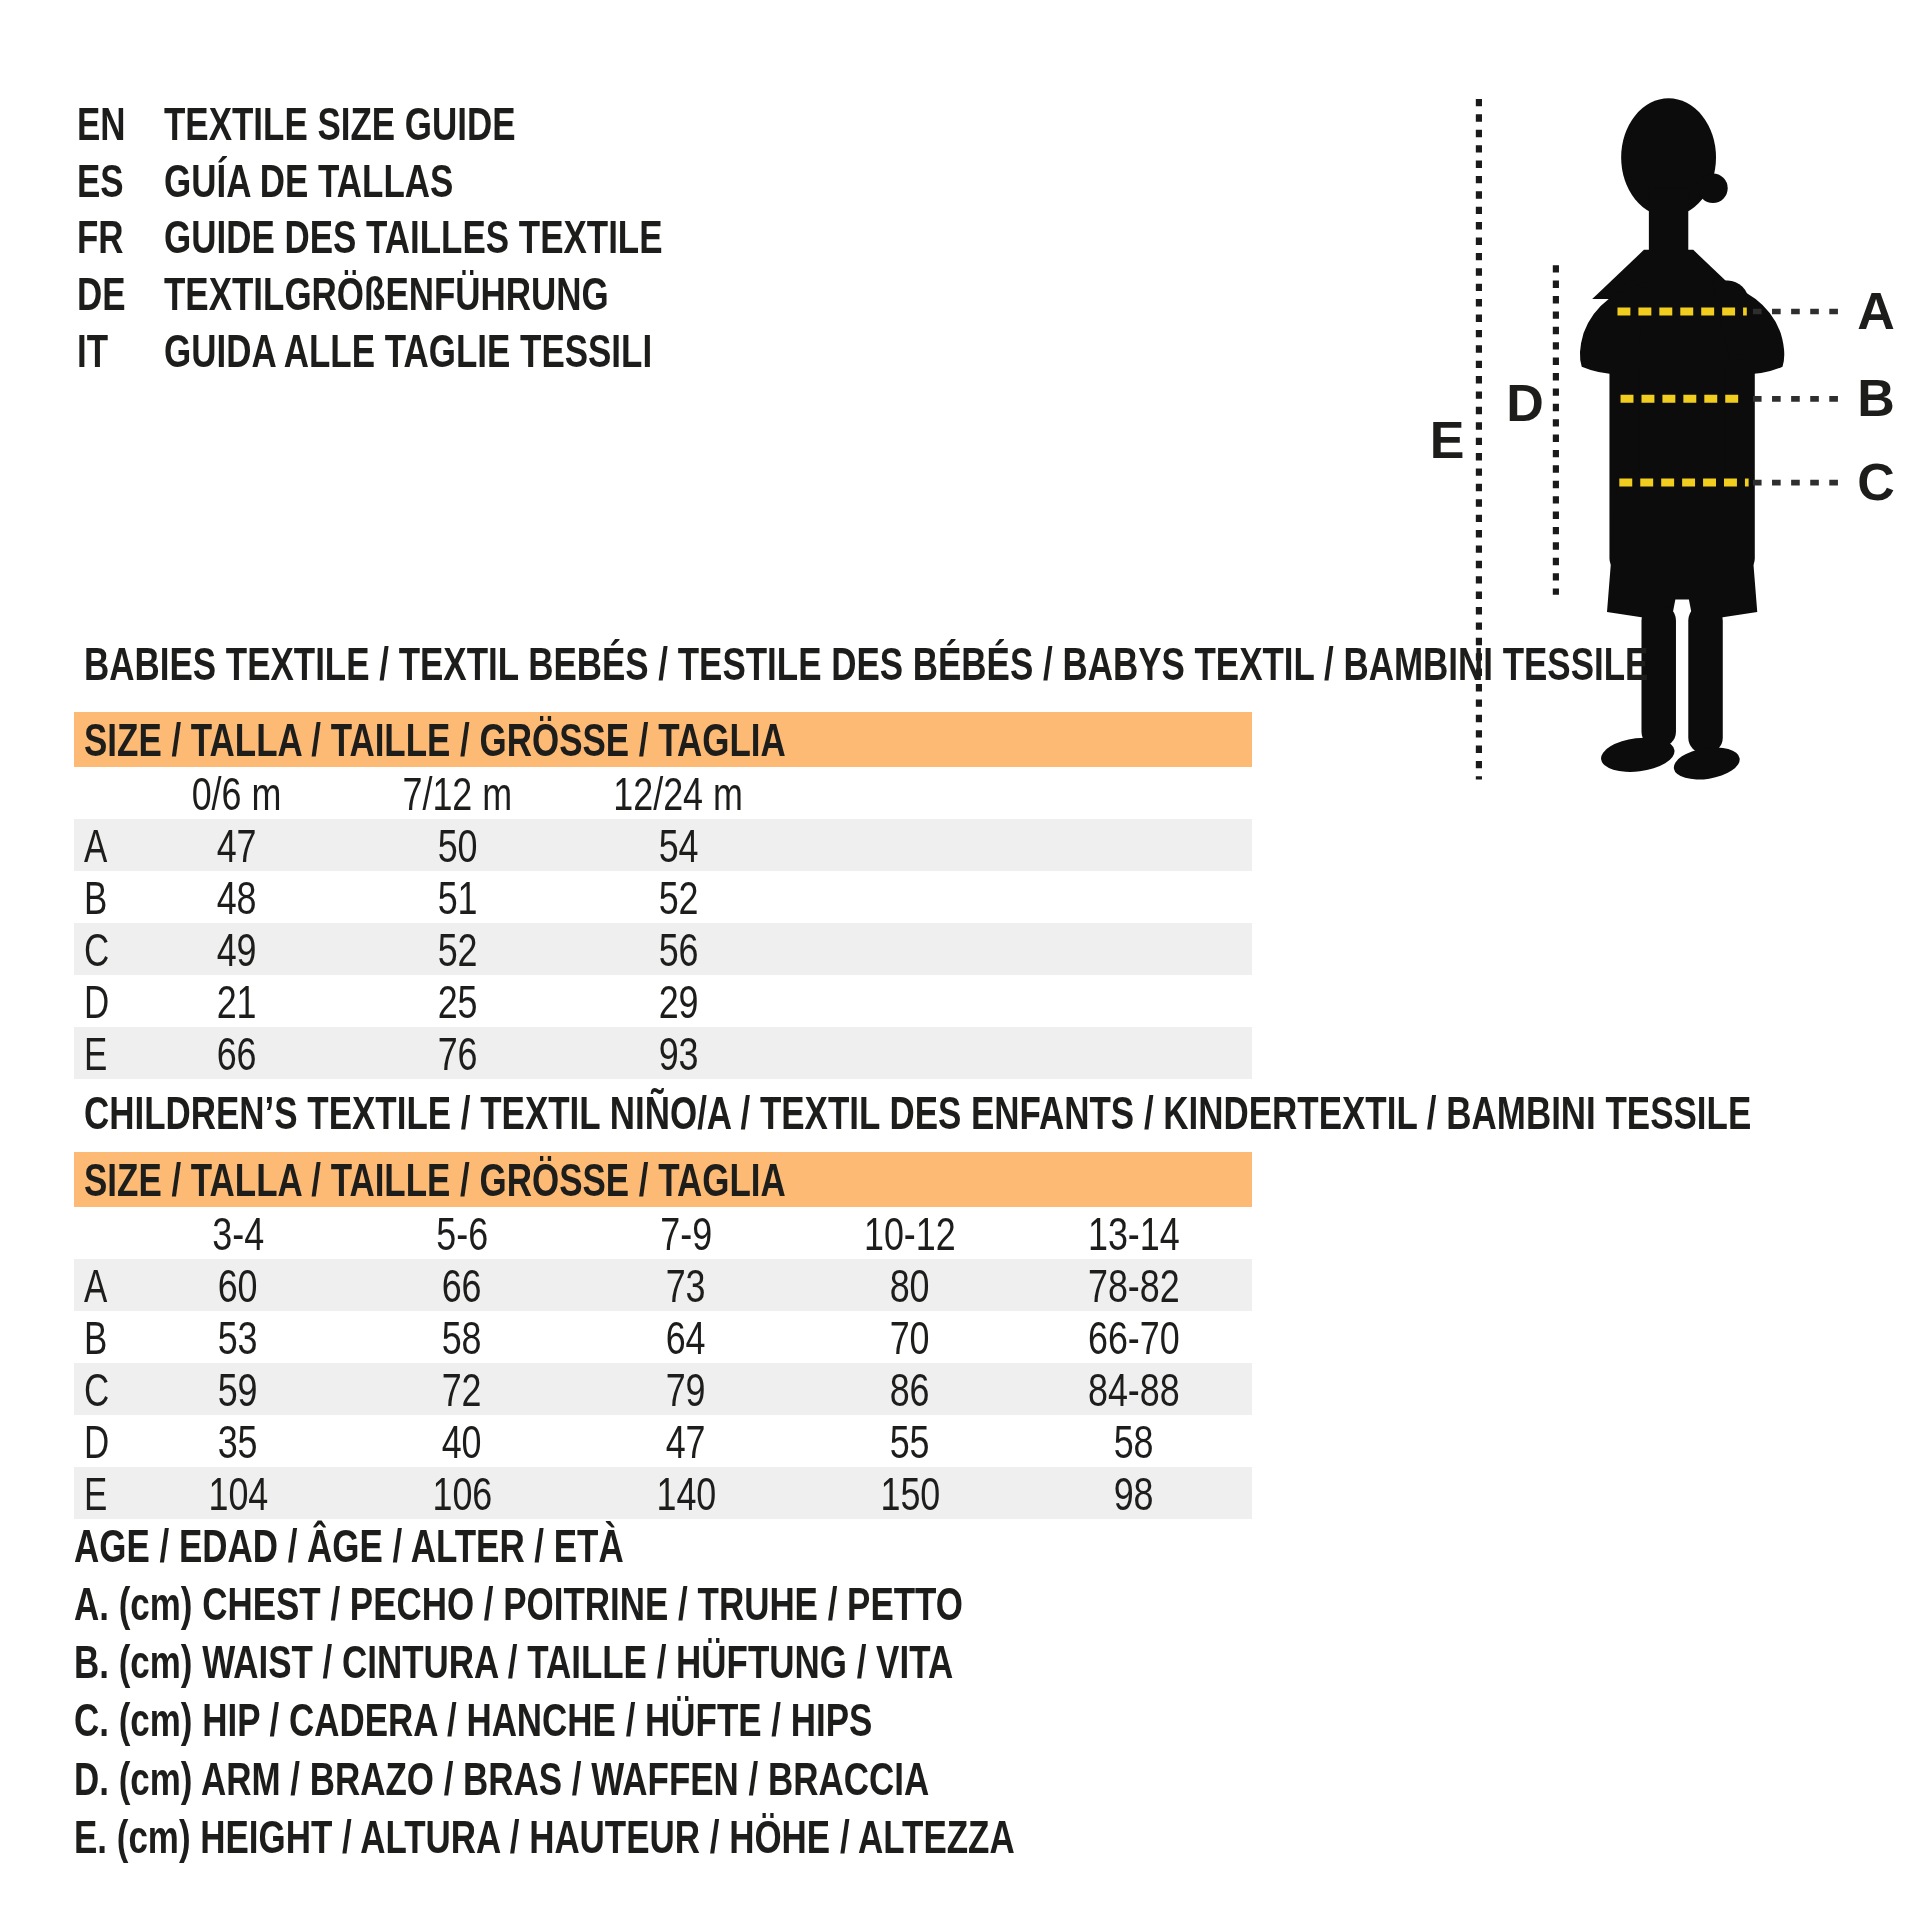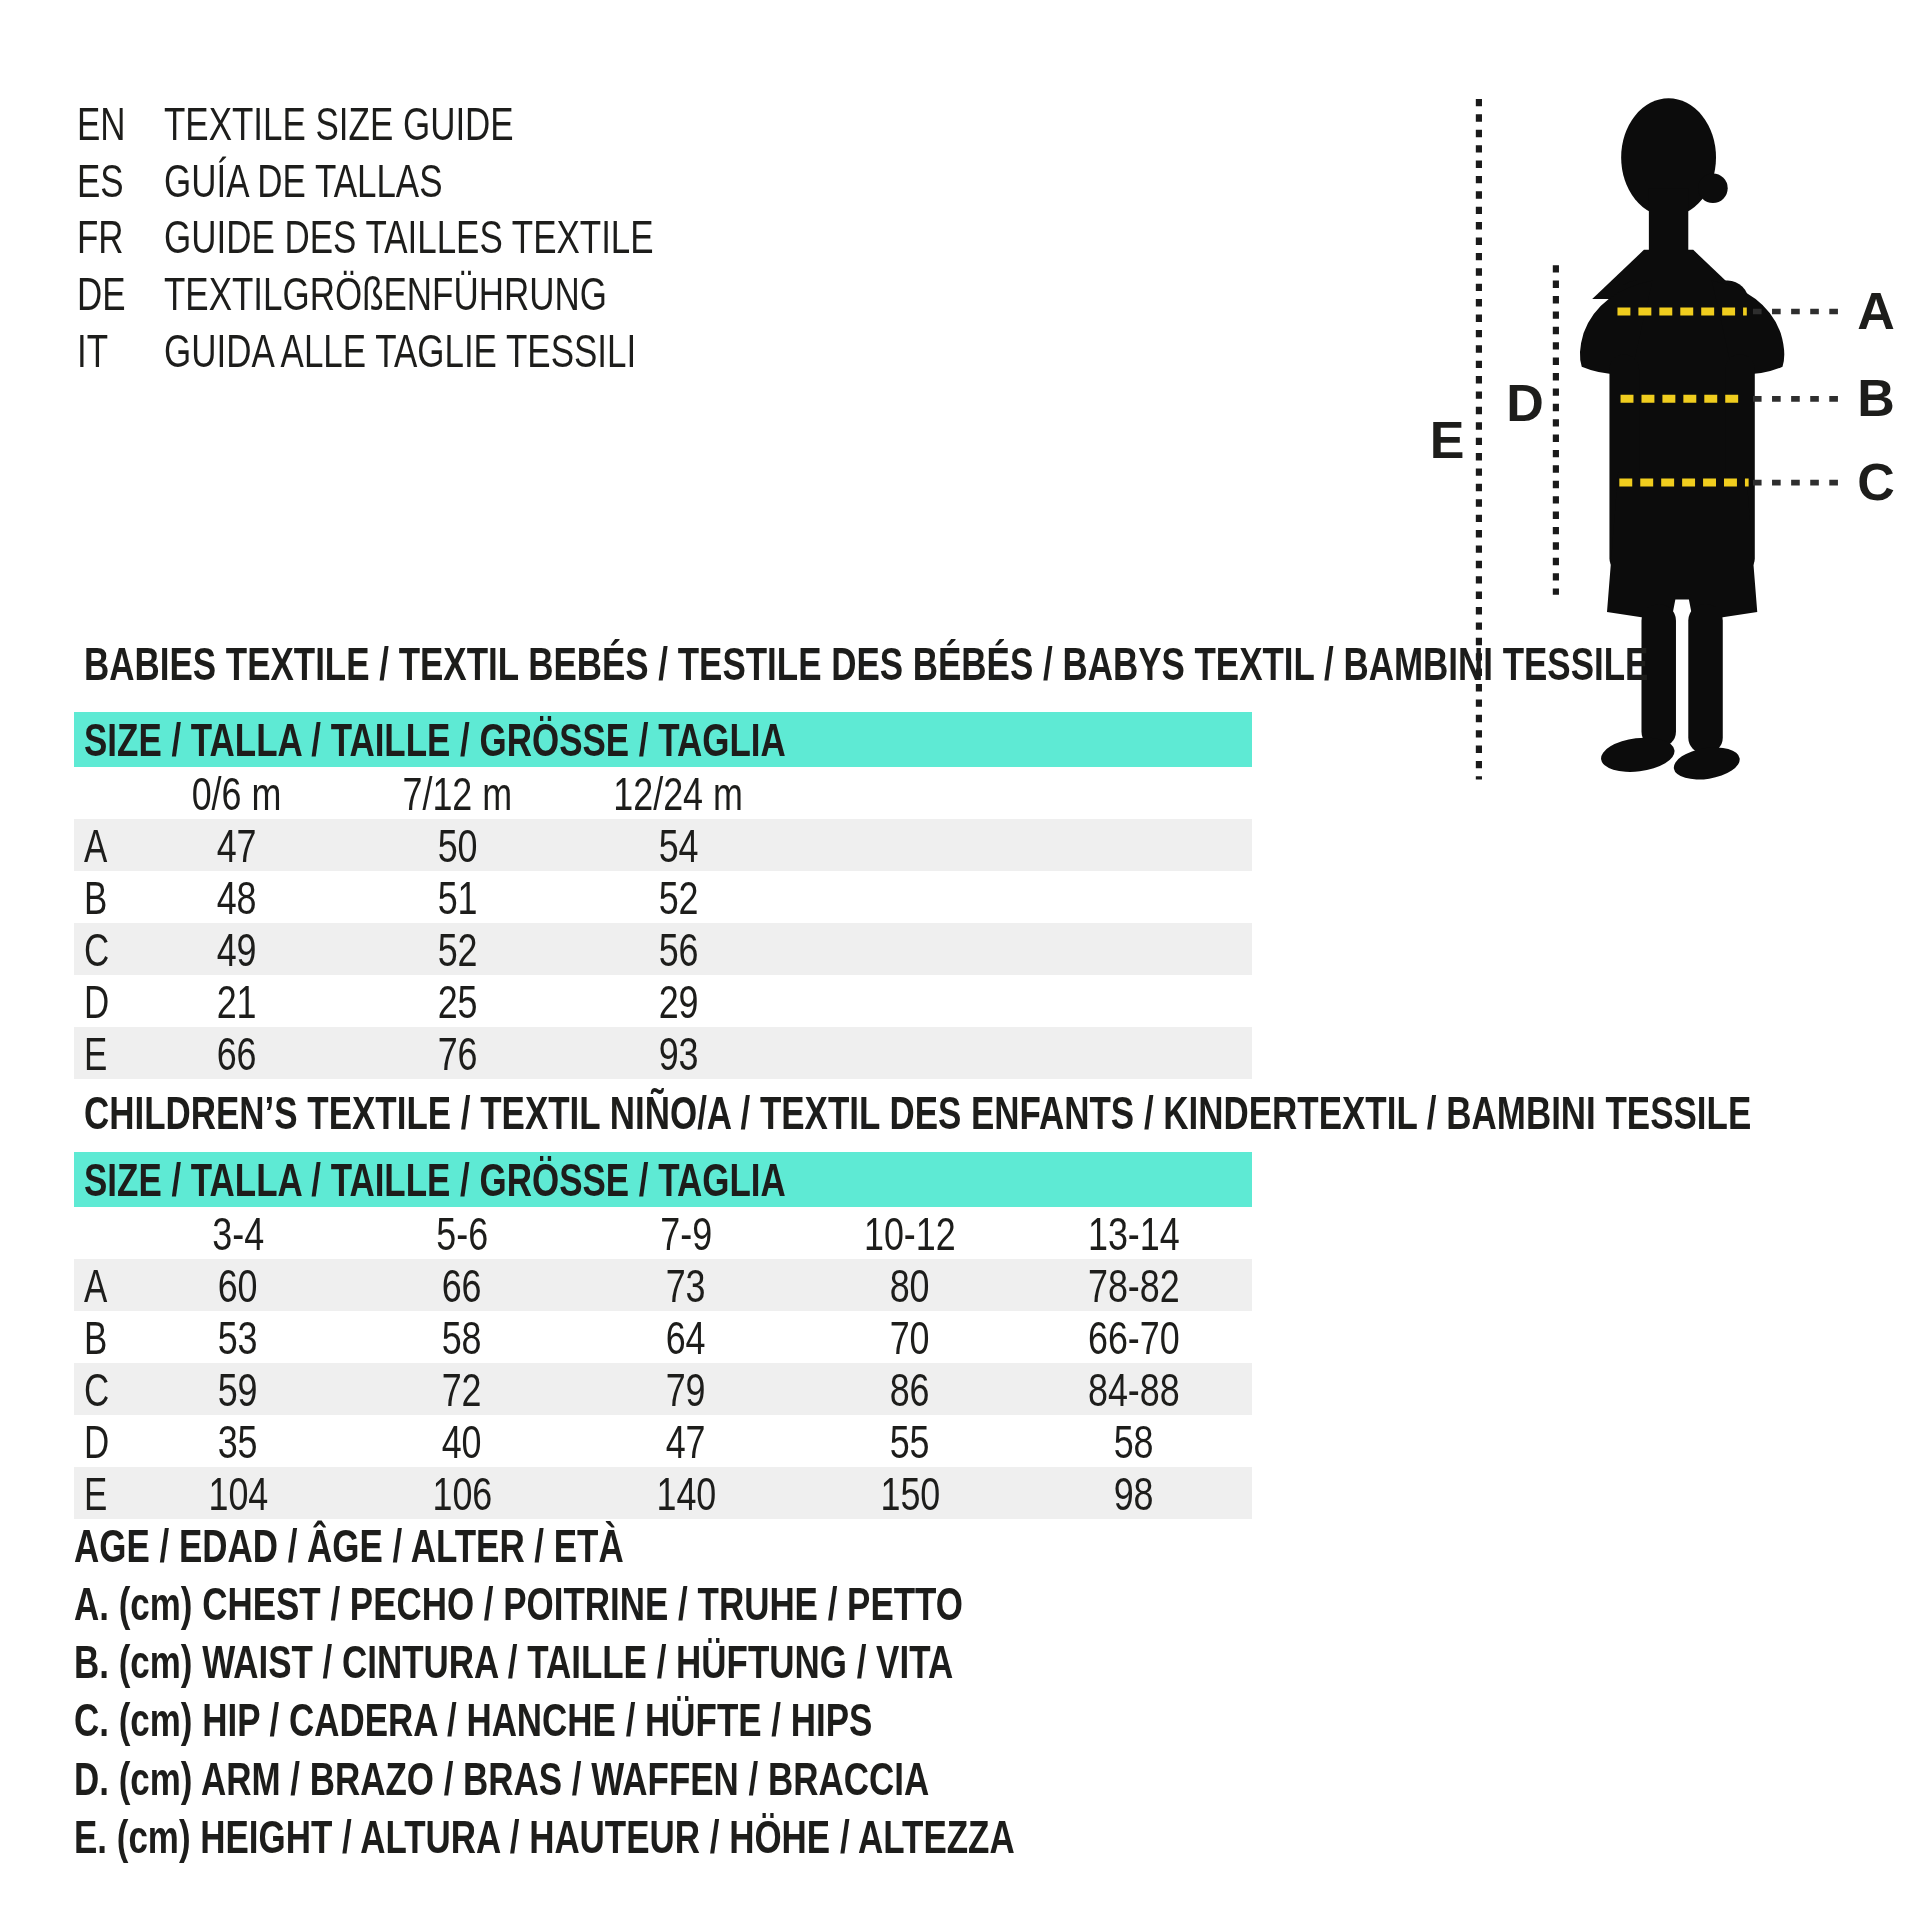--- a/index.html
+++ b/index.html
@@ -3,29 +3,29 @@
 <meta charset="utf-8">
 <style>
   html,body{margin:0;padding:0;background:#ffffff;}
   body{width:1926px;height:1926px;position:relative;overflow:hidden;
        font-family:"Liberation Sans","DejaVu Sans",sans-serif;color:#1d1d1b;}
   .abs{position:absolute;}
   
   .cl{display:inline-block;transform:scaleX(0.76);transform-origin:0 50%;white-space:nowrap;}
   .cc{display:inline-block;transform:scaleX(0.78);transform-origin:50% 50%;white-space:nowrap;}
   .line{height:49px;line-height:49px;font-size:46px;font-weight:bold;}
-  .bold{font-weight:400;}
+  .bold{font-weight:700;}
   
   .lang-code{left:77px;width:92px;}
   .lang-title{left:164px;width:863px;}
   
   .section-title{left:84px;width:1664px;font-weight:700;}
   
   .sizetable{left:74px;width:1178px;position:absolute;}
-  .thead{height:55px;background:#5eead4;display:flex;align-items:center;padding-left:10px;box-sizing:border-box;font-size:46px;font-weight:700;}
+  .thead{height:55px;background:#fdba74;display:flex;align-items:center;padding-left:10px;box-sizing:border-box;font-size:46px;font-weight:700;}
   .grid-row{display:grid;align-items:center;font-size:46px;}
   .grid-babies{grid-template-columns:52px 221px 221px 221px;}
   .grid-children{grid-template-columns:52px 224px 224px 224px 224px 224px;}
   .colhead{height:52px;}
   .drow{height:52px;}
   .drow.odd{background:#efefef;}
   .cell{text-align:center;text-decoration:underline;}
   .rowlabel{text-align:left;padding-left:10px;}
   
   .legend-line{left:74px;width:1356px;}

